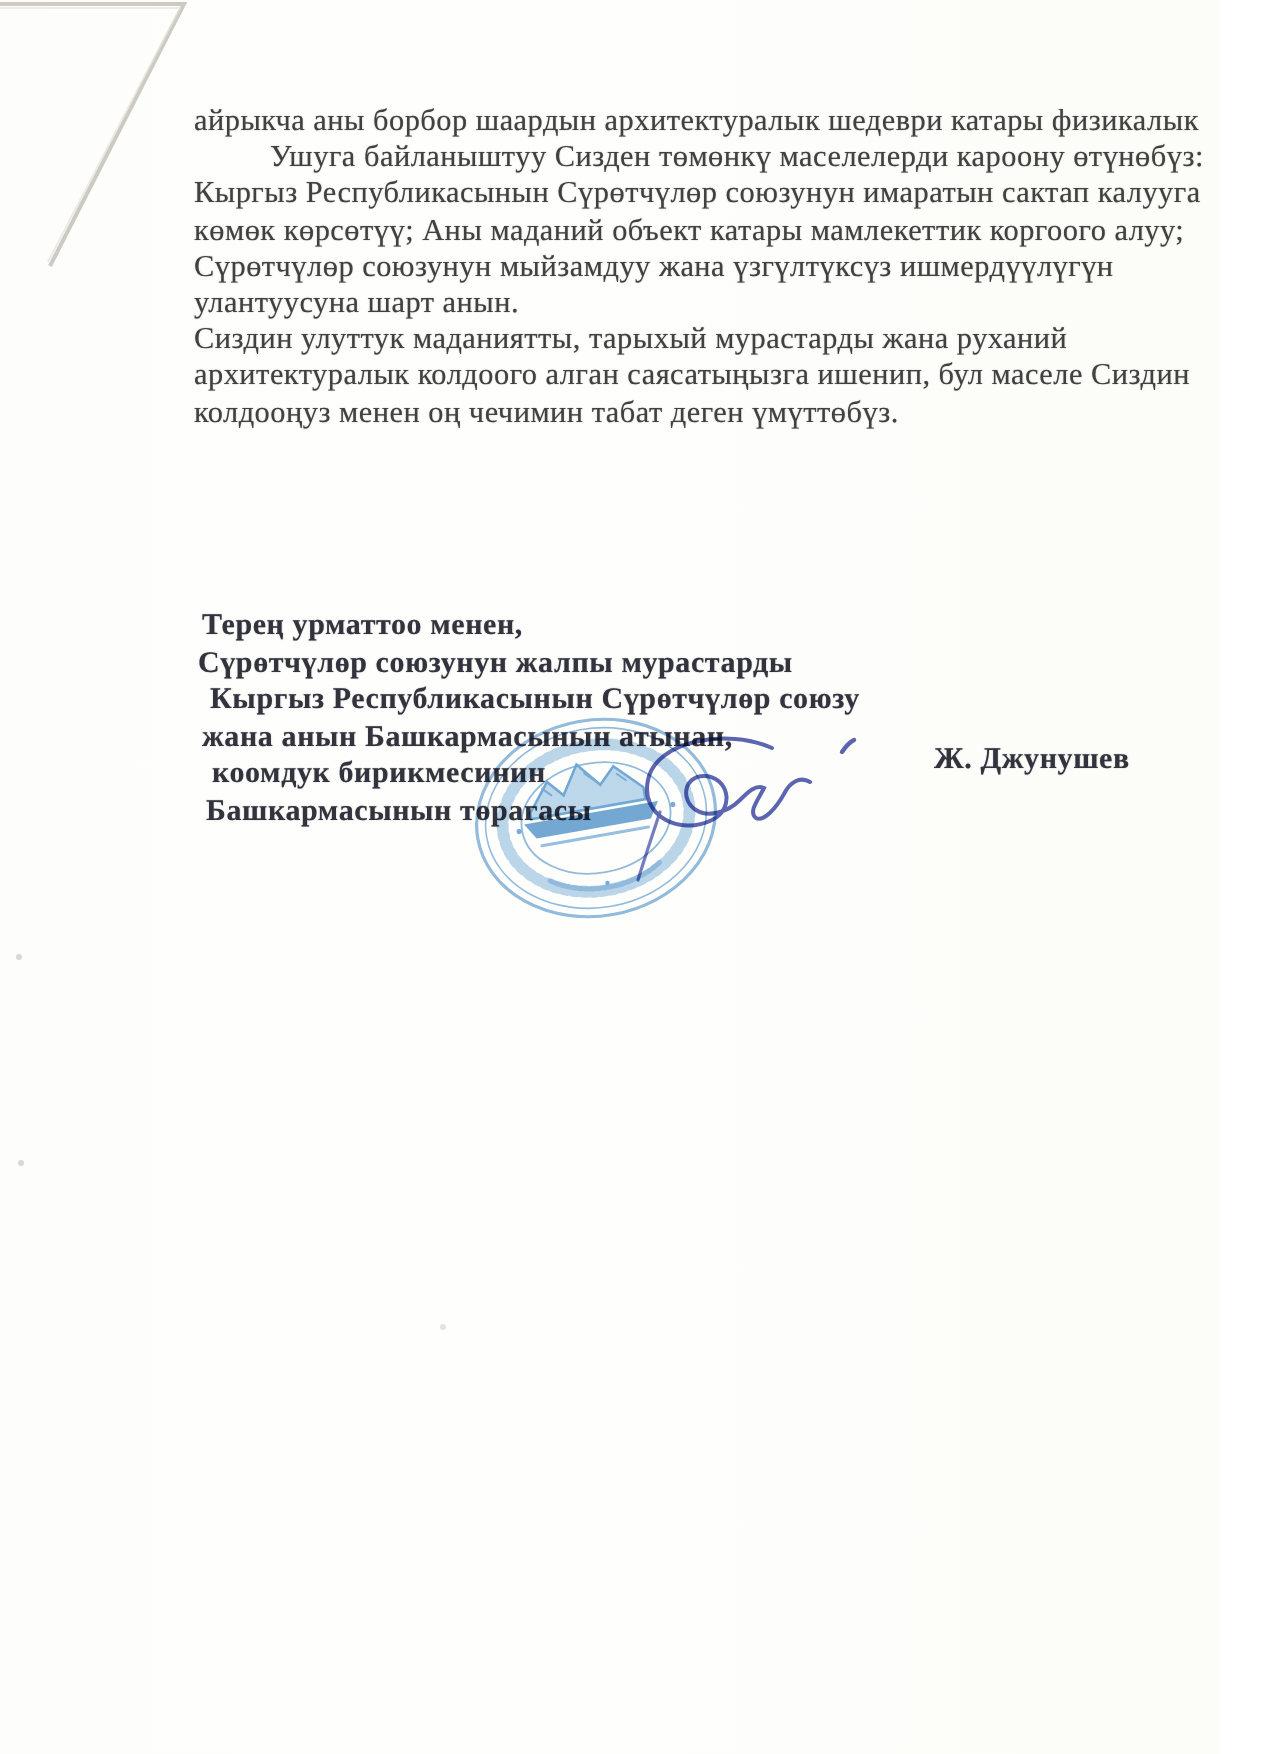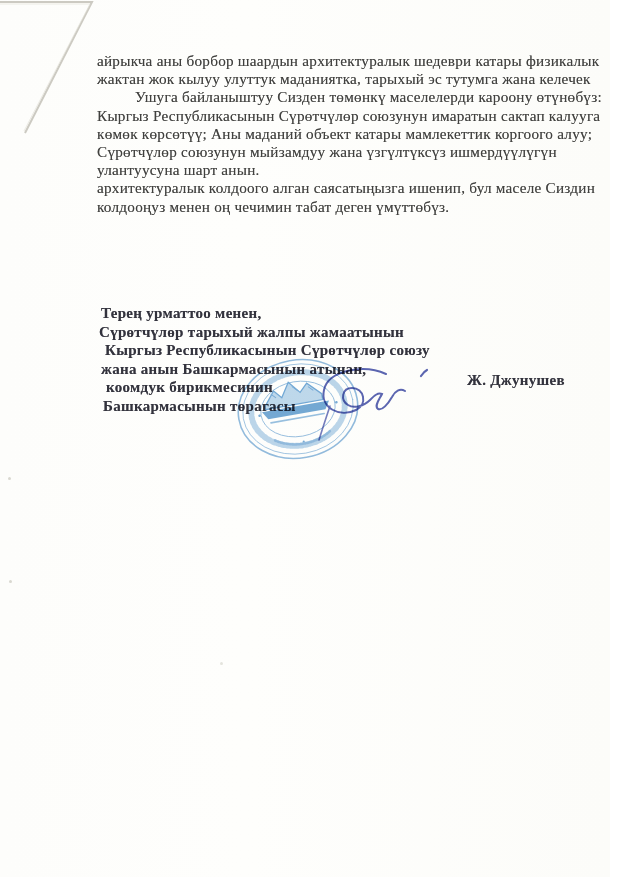--- a/index.html
+++ b/index.html
@@ -90,33 +90,33 @@
 
 <div class="page">
 
   <svg class="fold-svg" width="150" height="150" viewBox="0 0 150 150">
     <polyline points="0,2 92,2 25,133" fill="none" stroke="#c7c4bb" stroke-width="2" opacity="0.9"></polyline>
     <polyline points="0,4 90,4 24,131" fill="none" stroke="#e4e2da" stroke-width="1" opacity="0.7"></polyline>
   </svg>
 
   <div class="body-text">
     <div class="bl">айрыкча аны борбор шаардын архитектуралык шедеври катары физикалык</div>
-    <div class="bl">жактан жок кылуу улуттук маданиятка, тарыхый эс тутумга жана келечек</div>
     <div class="bl indent">Ушуга байланыштуу Сизден төмөнкү маселелерди кароону өтүнөбүз:</div>
     <div class="bl">Кыргыз Республикасынын Сүрөтчүлөр союзунун имаратын сактап калууга</div>
     <div class="bl">көмөк көрсөтүү; Аны маданий объект катары мамлекеттик коргоого алуу;</div>
     <div class="bl">Сүрөтчүлөр союзунун мыйзамдуу жана үзгүлтүксүз ишмердүүлүгүн</div>
     <div class="bl">улантуусуна шарт анын.</div>
+    <div class="bl">Сиздин улуттук маданиятты, тарыхый мурастарды жана руханий</div>
     <div class="bl">архитектуралык колдоого алган саясатыңызга ишенип, бул маселе Сиздин</div>
     <div class="bl">колдооңуз менен оң чечимин табат деген үмүттөбүз.</div>
   </div>
 
   <div class="closing">
     <div class="cl">Терең урматтоо менен,</div>
-    <div class="cl">Сүрөтчүлөр тарыхый жалпы жамаатынын</div>
+    <div class="cl">Сүрөтчүлөр союзунун жалпы мурастарды</div>
     <div class="cl">Кыргыз Республикасынын Сүрөтчүлөр союзу</div>
     <div class="cl">жана анын Башкармасынын атынан,</div>
     <div class="cl">коомдук бирикмесинин</div>
     <div class="cl">Башкармасынын төрагасы</div>
   </div>
 
   <div class="signer-name">Ж. Джунушев</div>
 
   <svg class="stamp-svg" width="140" height="118" viewBox="0 0 140 118">
     <g transform="rotate(-10 70 57)" stroke-linecap="round">

